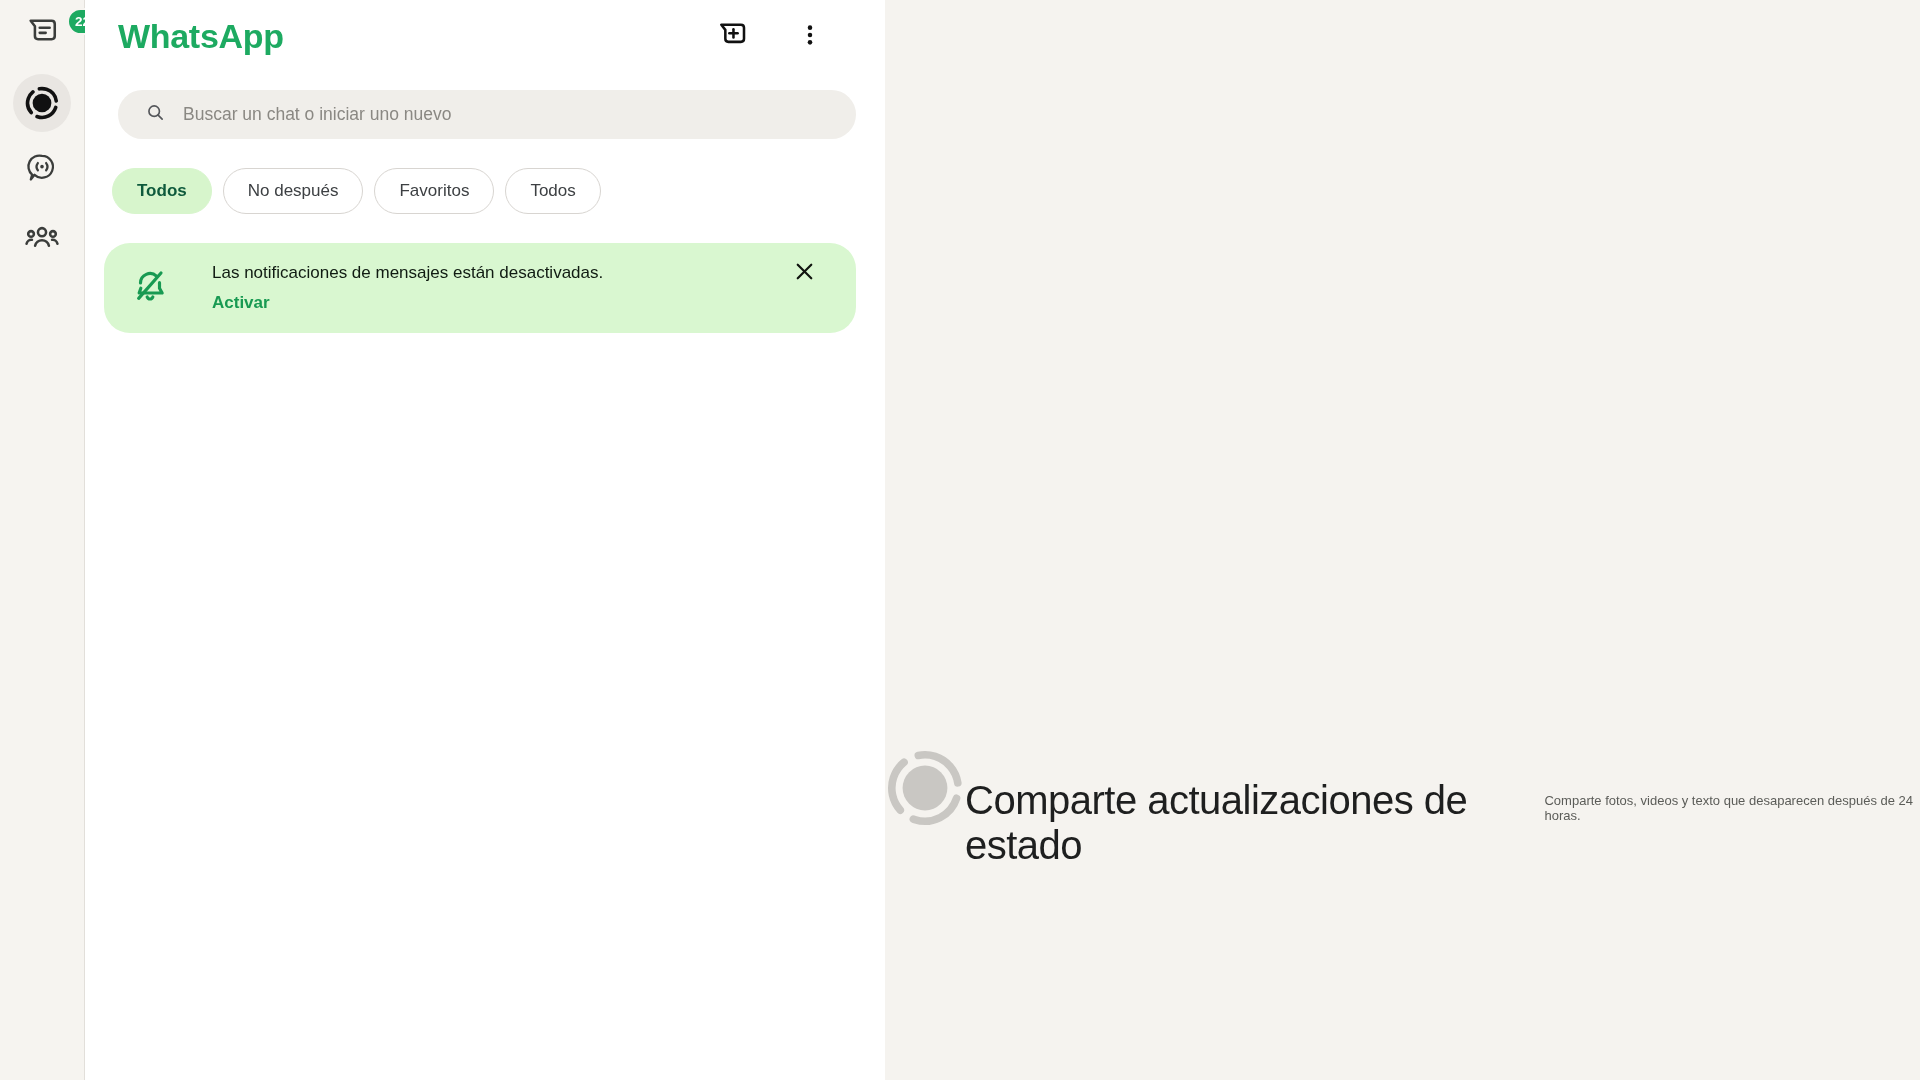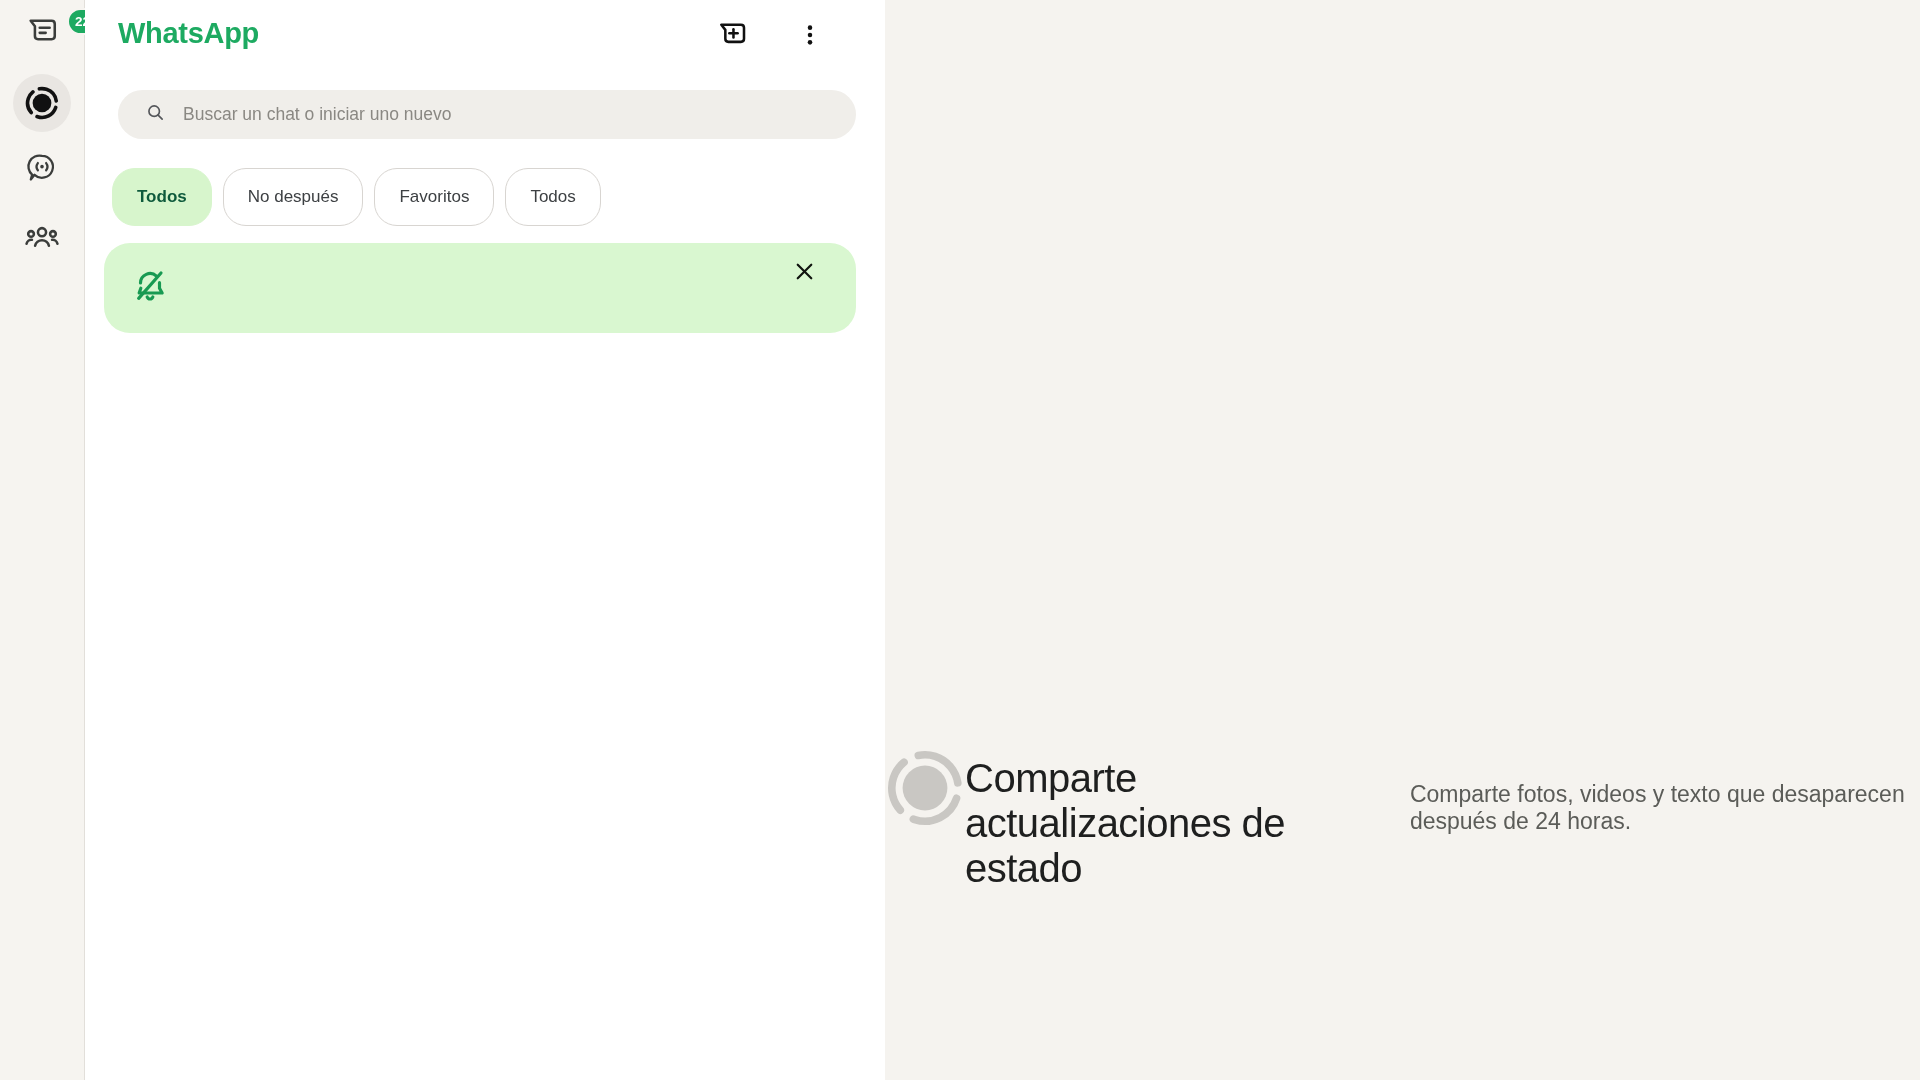--- a/index.html
+++ b/index.html
@@ -36,21 +36,21 @@
     border:2px solid #f6f4f0;
   }
 
   
   .panel {
     position:absolute; left:85px; top:0; width:800px; height:1080px;
     background:#ffffff;
   }
   .panel-title {
     position:absolute; left:33px; top:17px;
-    font-size:29px; font-weight:bold; color:#1daa61; letter-spacing:-0.3px;
+    font-size:34px; font-weight:bold; color:#1daa61; letter-spacing:-0.3px;
   }
   .icon-btn { position:absolute; cursor:pointer; display:block; }
   .new-chat-btn { left:631px; top:20px; }
   .menu-btn     { left:712px; top:22px; }
 
   .search-bar {
     position:absolute; left:33px; top:90px; width:738px; height:49px;
     background:#f0eeea; border-radius:24.5px;
     display:flex; align-items:center; padding:0 18px 0 27px;
   }
@@ -60,21 +60,21 @@
     font-family:inherit; font-size:17.5px; color:#3b3d3b;
     margin-left:17px; width:100%;
   }
   .search-input::placeholder { color:#8a8883; opacity:1; }
 
   .chips {
     position:absolute; left:27px; top:168px;
     display:flex; gap:11px;
   }
   .chip {
-    height:58px; border-radius:23px; padding:0 24px;
+    height:46px; border-radius:23px; padding:0 24px;
     display:flex; align-items:center; font-size:17px;
     background:#ffffff; border:1px solid #d8d5d1; color:#3d4043;
     cursor:pointer; white-space:nowrap;
   }
   .chip.active {
     background:#d7f5cc; border-color:#d7f5cc; color:#0e5a3c; font-weight:bold;
   }
 
   .banner {
     position:absolute; left:19px; top:243px; width:752px; height:90px;
@@ -95,21 +95,21 @@
     position:absolute; left:885px; top:0; width:1035px; height:1080px;
     background:#f5f3ef;
     display:flex; flex-direction:row; align-items:center;
     padding-top:500px;
   }
   .main-title {
     margin-top:66px; font-size:40px; font-weight:400; color:#1e1f1f;
     letter-spacing:-0.5px;
   }
   .main-subtitle {
-    margin-top:36px; font-size:23px; color:#5b5c58;
+    margin-top:36px; font-size:13px; color:#5b5c58;
   }
 </style>
 </head>
 <body>
 
 <nav class="rail">
 
   <div class="rail-btn rail-chats">
     <span style="position:relative; display:block;">
       <span>
@@ -202,20 +202,24 @@
 
   <div class="banner">
     <span class="banner-icon">
       <svg width="40" height="40" viewBox="0 0 24 24" fill="none" stroke="#189a52" stroke-width="1.9" stroke-linecap="round" stroke-linejoin="round">
         <path d="M6.3 10.2 a5.7 5.7 0 0 1 9.6 -4.1"></path>
         <path d="M17.7 10 v3.3 l1.6 2.9 H5.5 l1 -2.9"></path>
         <path d="M10.3 18.6 a1.8 1.8 0 0 0 3.4 0"></path>
         <path d="M18.6 4.2 L5.2 19.4"></path>
       </svg>
     </span>
+    <div class="banner-text">
+      <div class="banner-msg">Las notificaciones de mensajes están desactivadas.</div>
+      <span class="banner-action">Activar</span>
+    </div>
     <span class="banner-close">
       <span>
         <svg width="25" height="25" viewBox="0 0 24 24" fill="none" stroke="#10140f" stroke-width="2.1" stroke-linecap="round">
           <path d="M5.5 5.5 L18.5 18.5"></path>
           <path d="M18.5 5.5 L5.5 18.5"></path>
         </svg>
       </span>
     </span>
   </div>
 </section>

